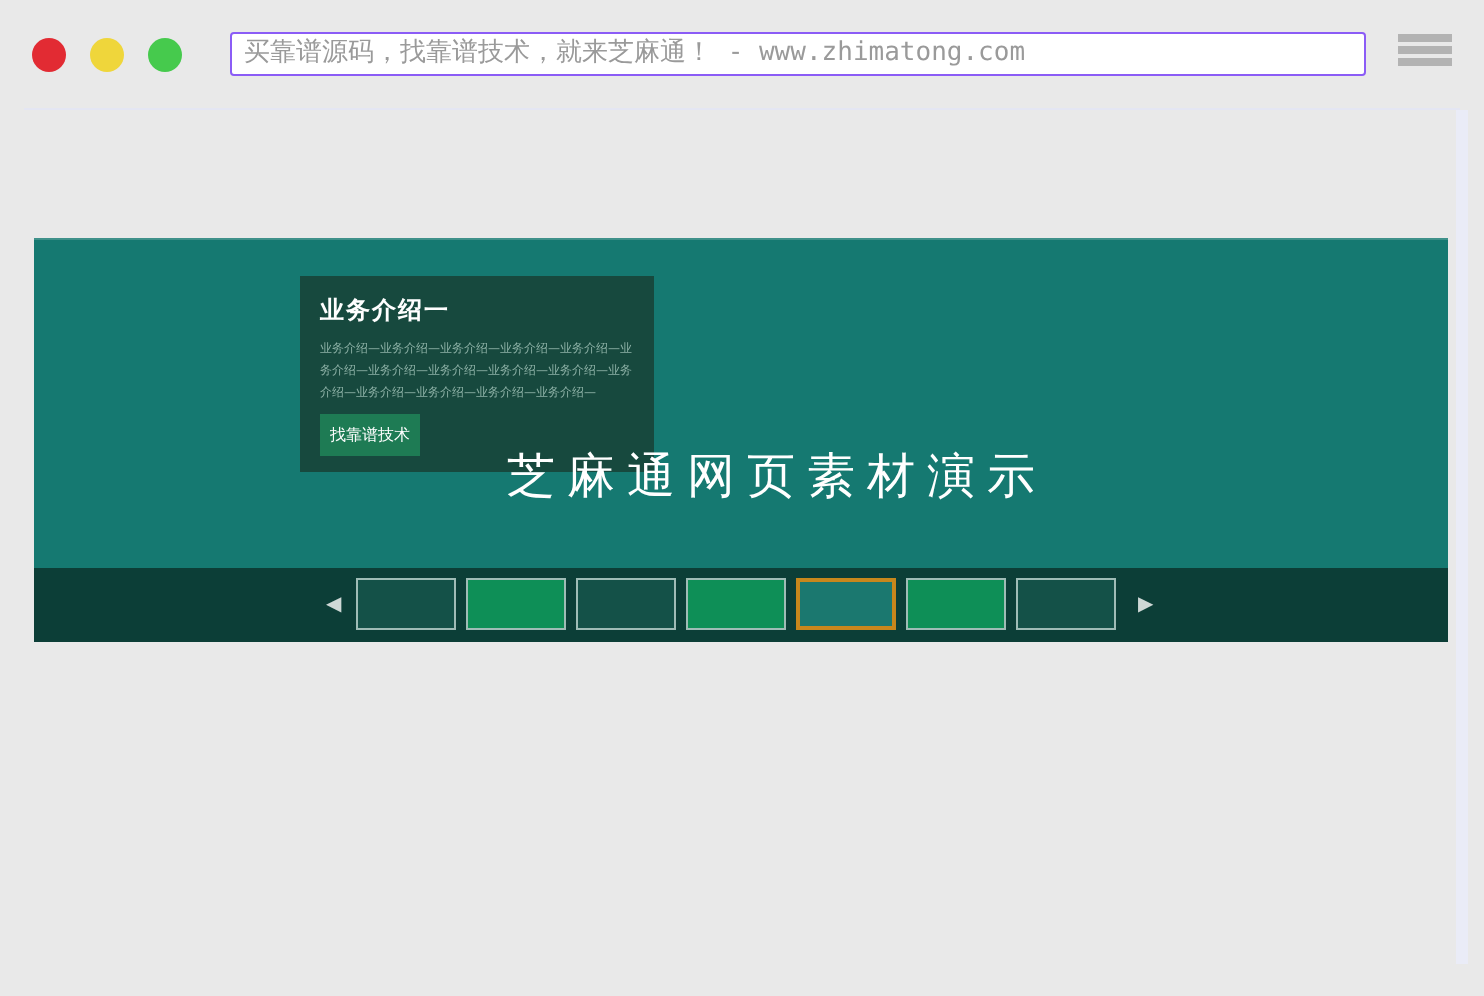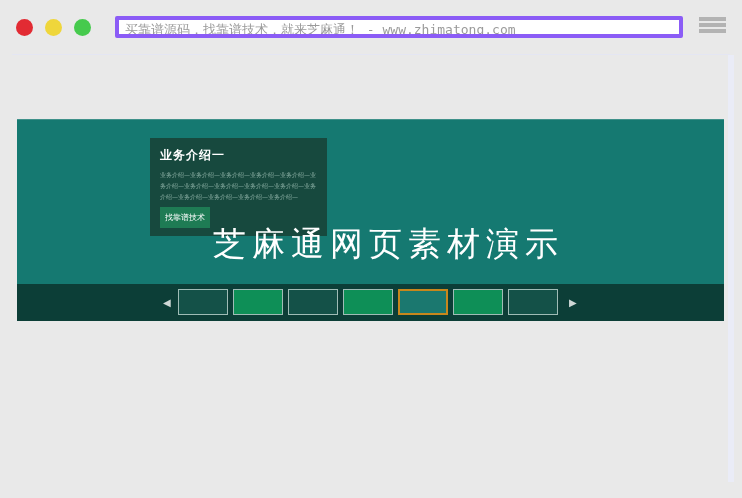--- a/index.html
+++ b/index.html
@@ -12,21 +12,21 @@
 
   
   .chrome { position:absolute; top:0; left:0; width:742px; height:54px; background:#e9e9e9; }
   .traffic { position:absolute; top:19px; width:17px; height:17px; border-radius:50%; }
   .t-red    { left:16px; background:var(--light_red); }
   .t-yellow { left:45px; background:var(--light_yellow); }
   .t-green  { left:74px; background:var(--light_green); }
 
   .addressbar {
     position:absolute; left:115px; top:16px; width:568px; height:22px;
-    background:#ffffff; border:4px solid #8b5cf6; border-radius:2px;
+    background:#ffffff; border:1px solid #8b5cf6; border-radius:2px;
     font-family:"DejaVu Sans Mono", monospace;
     font-size:13px; line-height:20px; color:#9a9a9a;
     padding-left:6px; white-space:nowrap; overflow:hidden;
   }
 
   .hamburger { position:absolute; left:699px; top:17px; width:27px; cursor:pointer; }
   .hamburger .bar { width:27px; height:4px; background:#b3b3b3; margin-bottom:2px; }
 
   
   .content-topline { position:absolute; top:54px; left:12px; width:718px; height:1px; background:#e4e6f3; }
@@ -49,21 +49,21 @@
   .intro-card .detail-btn {
     display:block; width:50px; height:21px;
     background:var(--button_bg); border:none; color:#ffffff;
     font-size:8px; line-height:21px; text-align:center; cursor:pointer;
     font-family:"DejaVu Sans", sans-serif;
   }
 
   .headline {
     position:absolute; left:0; top:102px; width:100%;
     text-align:center; padding-left:36px;
-    color:#ffffff; font-size:33px; font-weight:500; letter-spacing:6px;
+    color:#ffffff; font-size:24px; font-weight:500; letter-spacing:6px;
     white-space:nowrap;
   }
 
   .thumb-strip {
     position:absolute; left:0; bottom:0; width:100%; height:37px;
     background:var(--strip_bg);
   }
   .arrow {
     position:absolute; top:0; height:37px; display:flex; align-items:center;
     color:#cfd8d6; font-size:10px; cursor:pointer; user-select:none;

